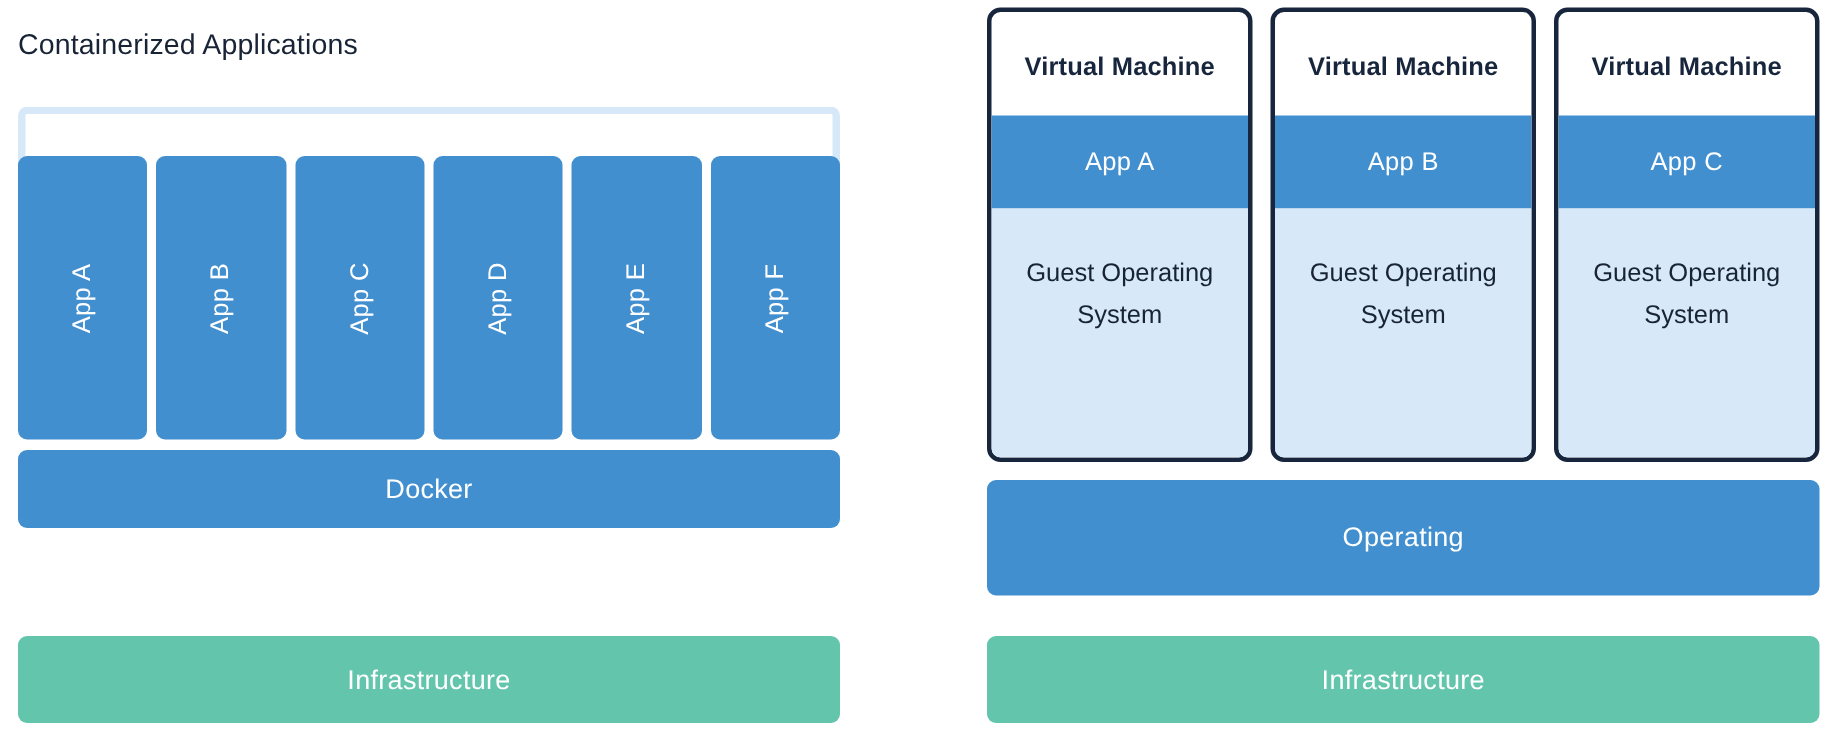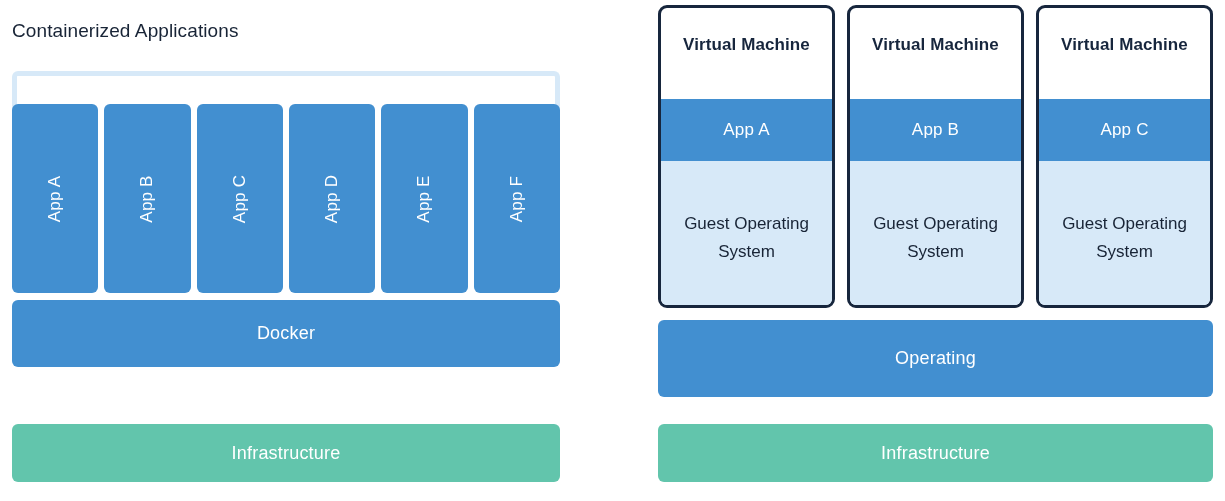--- a/index.html
+++ b/index.html
@@ -77,21 +77,21 @@
     left: 12px;
     width: 548px;
     border-radius: 6px;
     display: flex;
     align-items: center;
     justify-content: center;
     font-size: 18px;
     letter-spacing: .2px;
     box-sizing: border-box;
   }
-  .bar-docker  { top: 300px; height: 67px; background: #428fd0; color: #ffffff; }
+  .bar-docker  { top: 300px; height: 52px; background: #428fd0; color: #ffffff; }
   .bar-hostos  { top: 358px; height: 50px; background: #d7e9f8; color: #182436; }
   .bar-infra-l { top: 424px; height: 58px; background: #62c5ac; color: #ffffff; }
 
   
   .vm-row {
     position: absolute;
     left: 658px;
     top: 5px;
     width: 555px;
     height: 303px;
@@ -102,21 +102,21 @@
     flex: 1 1 0;
     border: 3px solid #17263d;
     border-radius: 9px;
     background: #ffffff;
     display: flex;
     flex-direction: column;
     overflow: hidden;
     box-sizing: border-box;
   }
   .vm-header {
-    height: 91px;
+    height: 69px;
     display: flex;
     align-items: flex-start;
     justify-content: center;
     padding-top: 27px;
     box-sizing: border-box;
     font-size: 17px;
     font-weight: bold;
     color: #17263d;
     letter-spacing: .1px;
   }
@@ -130,21 +130,21 @@
     font-size: 17px;
     letter-spacing: .2px;
   }
   .vm-guest {
     flex: 1 1 auto;
     background: #d7e9f8;
     color: #182436;
     display: flex;
     align-items: flex-start;
     justify-content: center;
-    padding-top: 49px;
+    padding-top: 29px;
     box-sizing: border-box;
     font-size: 17px;
     line-height: 28px;
     text-align: center;
   }
 
   .rbar {
     position: absolute;
     left: 658px;
     width: 555px;

